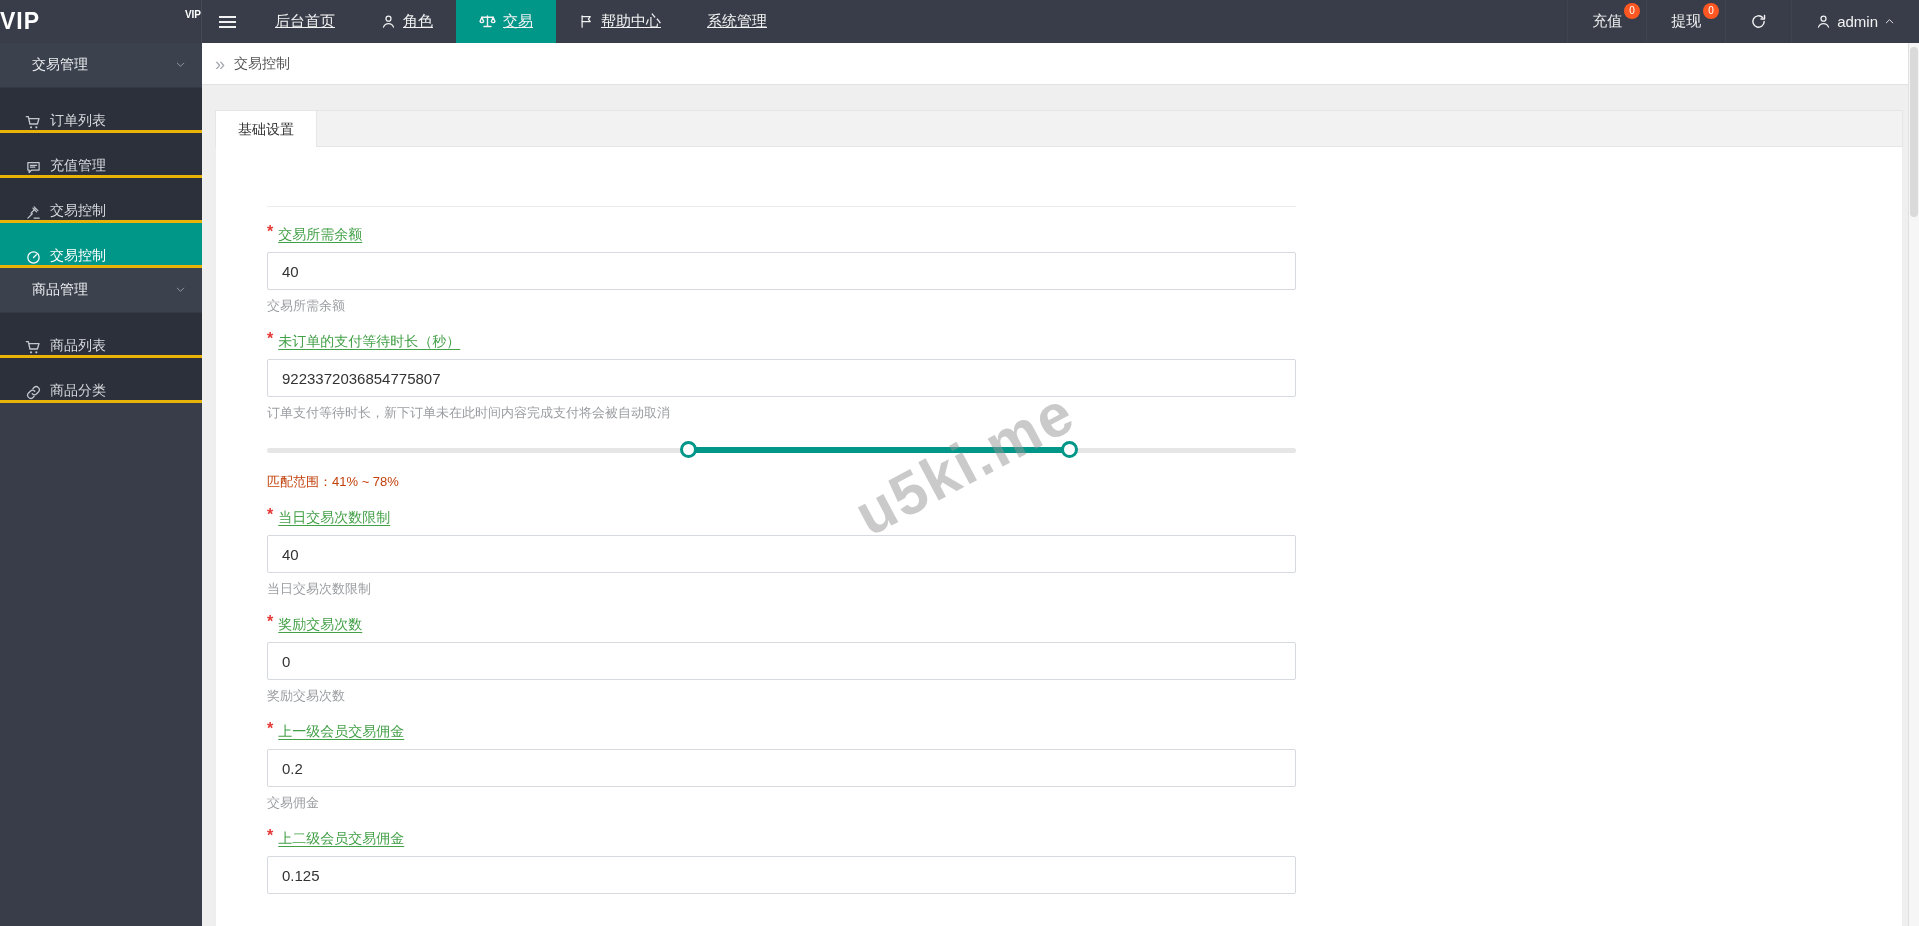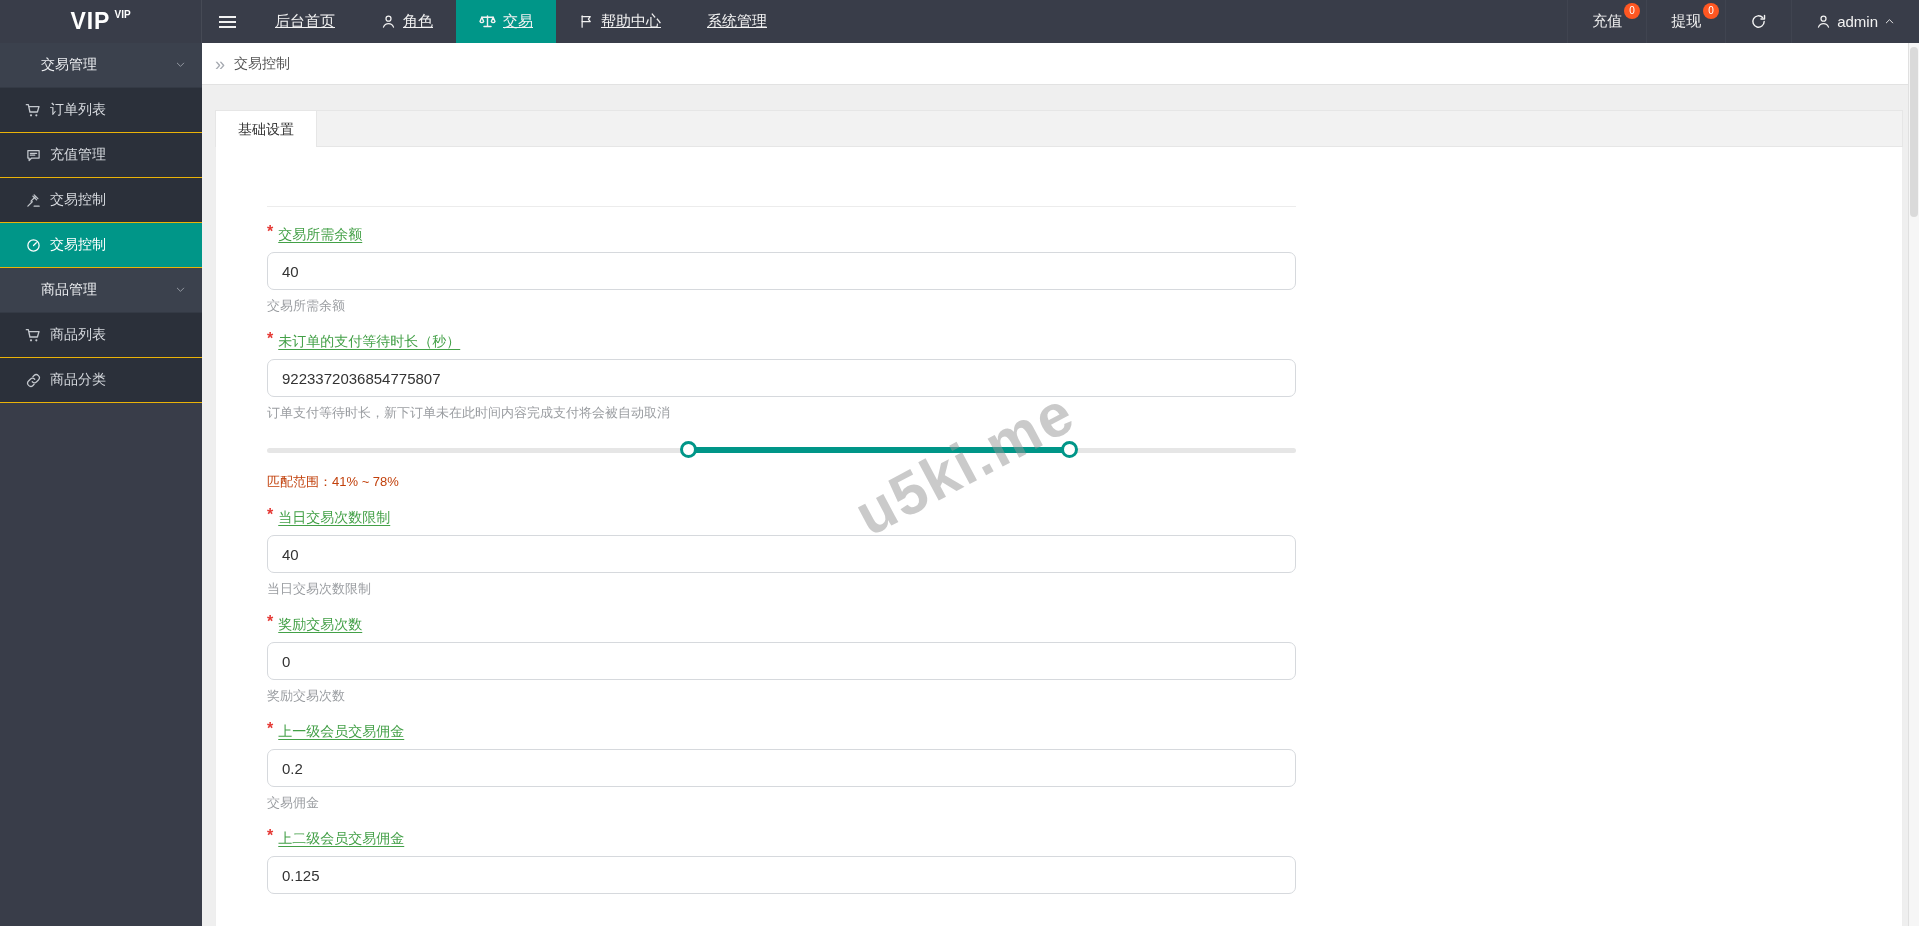--- a/index.html
+++ b/index.html
@@ -2,21 +2,21 @@
 <html><head>
 <meta charset="utf-8">
 <style>
   * { margin:0; padding:0; box-sizing:border-box; }
   html,body { width:1919px; height:926px; overflow:hidden;
     font-family:"Liberation Sans", sans-serif; background:#efefef; }
 
   
   .navbar { position:absolute; left:0; top:0; width:1919px; height:43px;
     background:#393d49; display:flex; align-items:stretch; z-index:30; }
-  .logo-area { width:202px; display:flex; align-items:center; justify-content:center;
+  .logo-area { width:202px; display:flex; align-items:center; justify-content:space-between;
     border-right:1px solid rgba(255,255,255,0.07); }
   .logo-main { color:#fff; font-size:23px; font-weight:bold; letter-spacing:1px; }
   .logo-sup { color:#fff; font-size:10px; font-weight:bold; margin-left:4px;
     position:relative; top:-7px; }
   .nav-toggle { width:50px; display:flex; align-items:center; justify-content:center;
     cursor:pointer; }
   .nav-toggle .bars { display:inline-block; }
   .nav-toggle .bars span { display:block; width:17px; height:2px; background:#f2f2f2;
     margin:3px 0; }
   .nav-item { display:flex; align-items:center; gap:7px; padding:0 23px;
@@ -29,26 +29,26 @@
   .badge { position:absolute; top:3px; right:6px; min-width:16px; height:16px;
     border-radius:8px; background:#ff5722; color:#fff; font-size:10px;
     line-height:16px; text-align:center; padding:0 4px; }
   .icon { display:inline-flex; align-items:center; justify-content:center; }
   .icon svg { display:block; }
 
   
   .sidebar { position:absolute; left:0; top:43px; width:202px; height:883px;
     background:#393d49; z-index:20; }
   .side-group-header { position:relative; height:45px; display:flex; align-items:center;
-    padding-left:41px; background:#3b414d; color:#eceef1; font-size:14px;
+    padding-left:32px; background:#3b414d; color:#eceef1; font-size:14px;
     cursor:pointer; border-bottom:1px solid #343a45; }
   .side-group-header .chev { position:absolute; right:16px; color:#9aa0a8; }
-  .side-item { height:45px; display:flex; align-items:center; gap:9px;
+  .side-item { height:45px; display:flex; align-items:flex-end; gap:9px;
     padding-left:25px; background:#2b303a; color:#d7dadf; font-size:14px;
-    cursor:pointer; border-bottom:1px solid #eab308; }
+    cursor:pointer; border-bottom:3px solid #eab308; }
   .side-item.active { background:#009688; color:#fff; }
   .side-item .icon { width:16px; color:#c4c8ce; }
   .side-item.active .icon { color:#fff; }
 
   
   .main { position:absolute; left:202px; top:43px; right:0; bottom:0; background:#efefef; }
   .breadcrumb-bar { height:42px; background:#fff; border-bottom:1px solid #e2e2e2;
     display:flex; align-items:center; padding-left:13px; }
   .crumb-arrows { color:#a6aab1; font-size:18px; line-height:1; }
   .crumb-title { margin-left:9px; color:#555; font-size:14px; }
@@ -62,21 +62,21 @@
   .content { position:relative; background:#fff; height:779px; overflow:hidden;
     border-left:1px solid #eee; border-right:1px solid #eee; }
   .form { padding:59px 0 0 51px; width:1081px; }
   .form-topline { border:0; border-top:1px solid #ececec; width:1029px; }
   .field { margin-top:18px; width:821px; }
   .field-label { font-size:14px; color:#43a047; text-decoration:underline;
     text-underline-offset:3px; cursor:pointer; display:inline-block; }
   .req { color:#e53935; font-weight:bold; margin-right:5px; text-decoration:none;
     display:inline-block; position:relative; top:-2px; }
   .text-input { margin-top:8px; display:block; width:1029px; height:38px;
-    border:1px solid #d6d9dd; border-radius:7px; padding:12px 14px; font-size:15px;
+    border:1px solid #d6d9dd; border-radius:2px; padding:12px 14px; font-size:15px;
     color:#333; background:#fff; outline:none;
     font-family:"Liberation Sans", sans-serif; }
   .help { margin-top:7px; font-size:13px; color:#9a9da1; height:17px; }
 
   .slider-wrap { margin-top:20px; position:relative; height:18px; width:1029px; }
   .slider-track { position:absolute; left:0; right:0; top:7px; height:5px;
     background:#e6e6e6; border-radius:3px; }
   .slider-range { position:absolute; top:6px; height:6px; background:#009688; }
   .slider-handle { position:absolute; top:0; width:17px; height:17px;
     background:#fff; border:3px solid #009688; border-radius:50%; cursor:pointer; }

